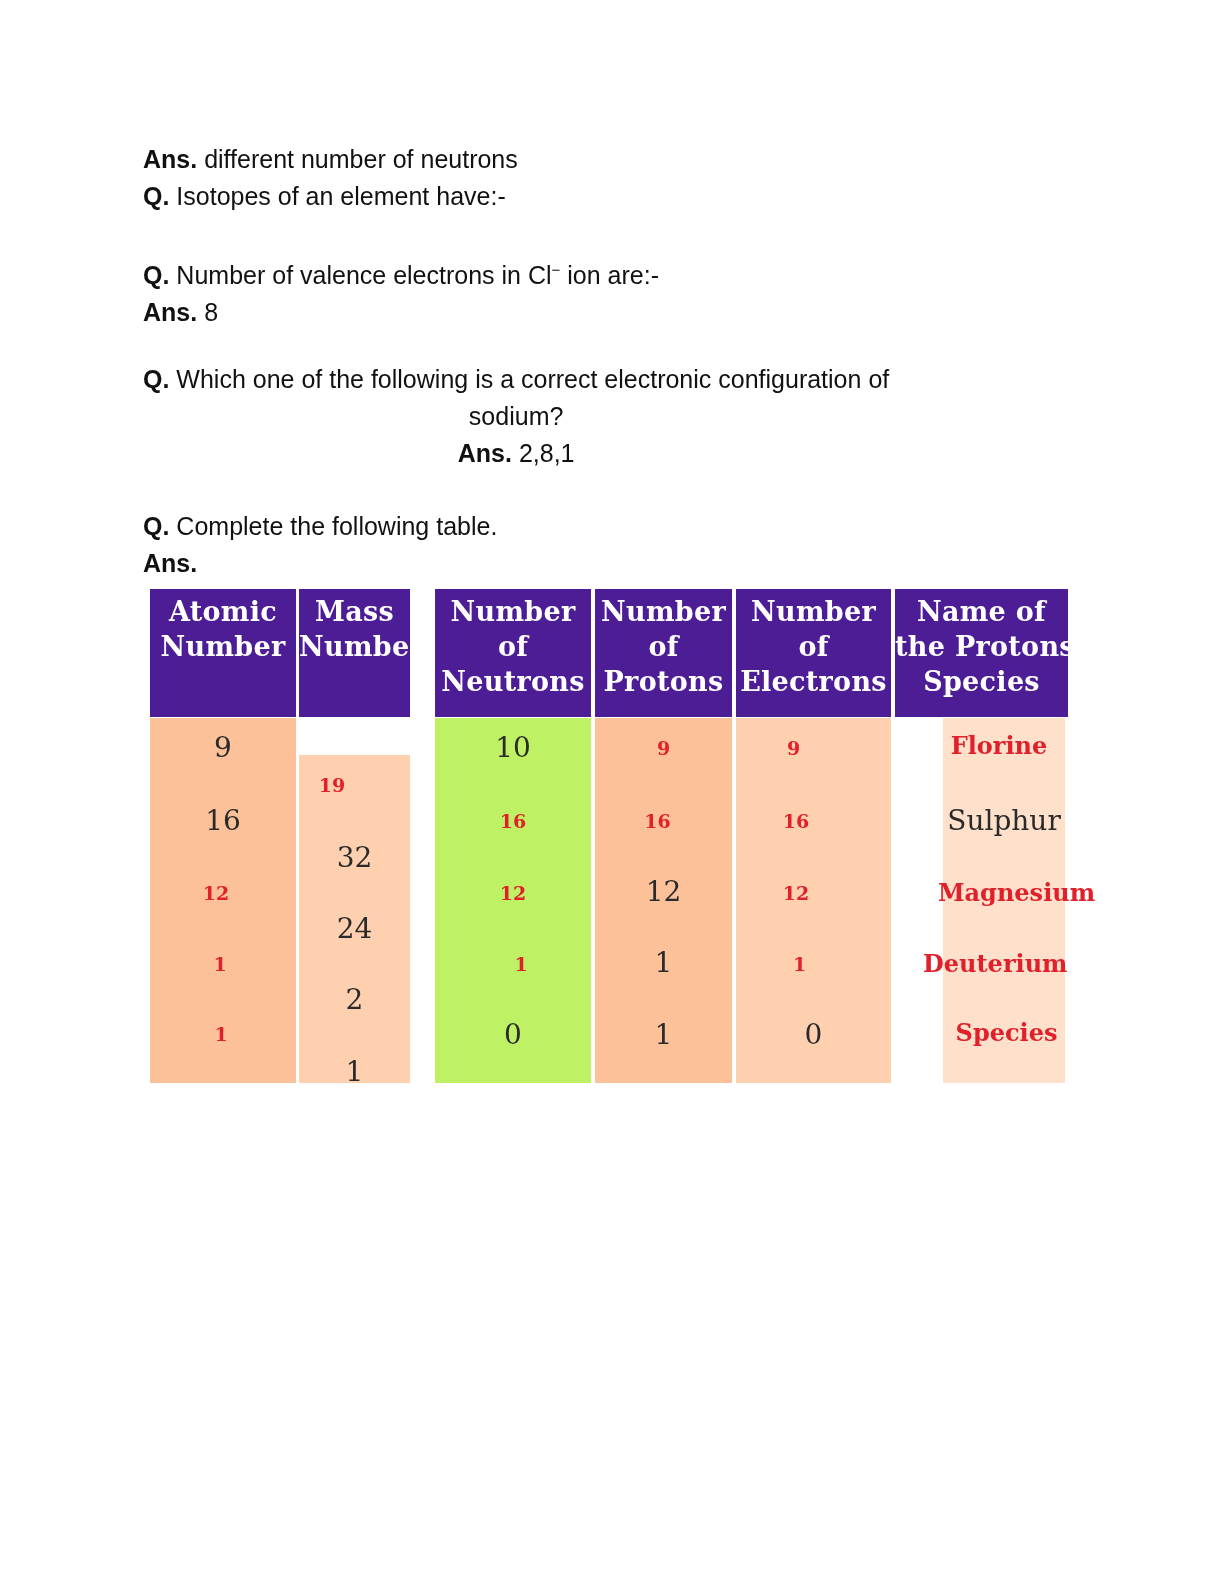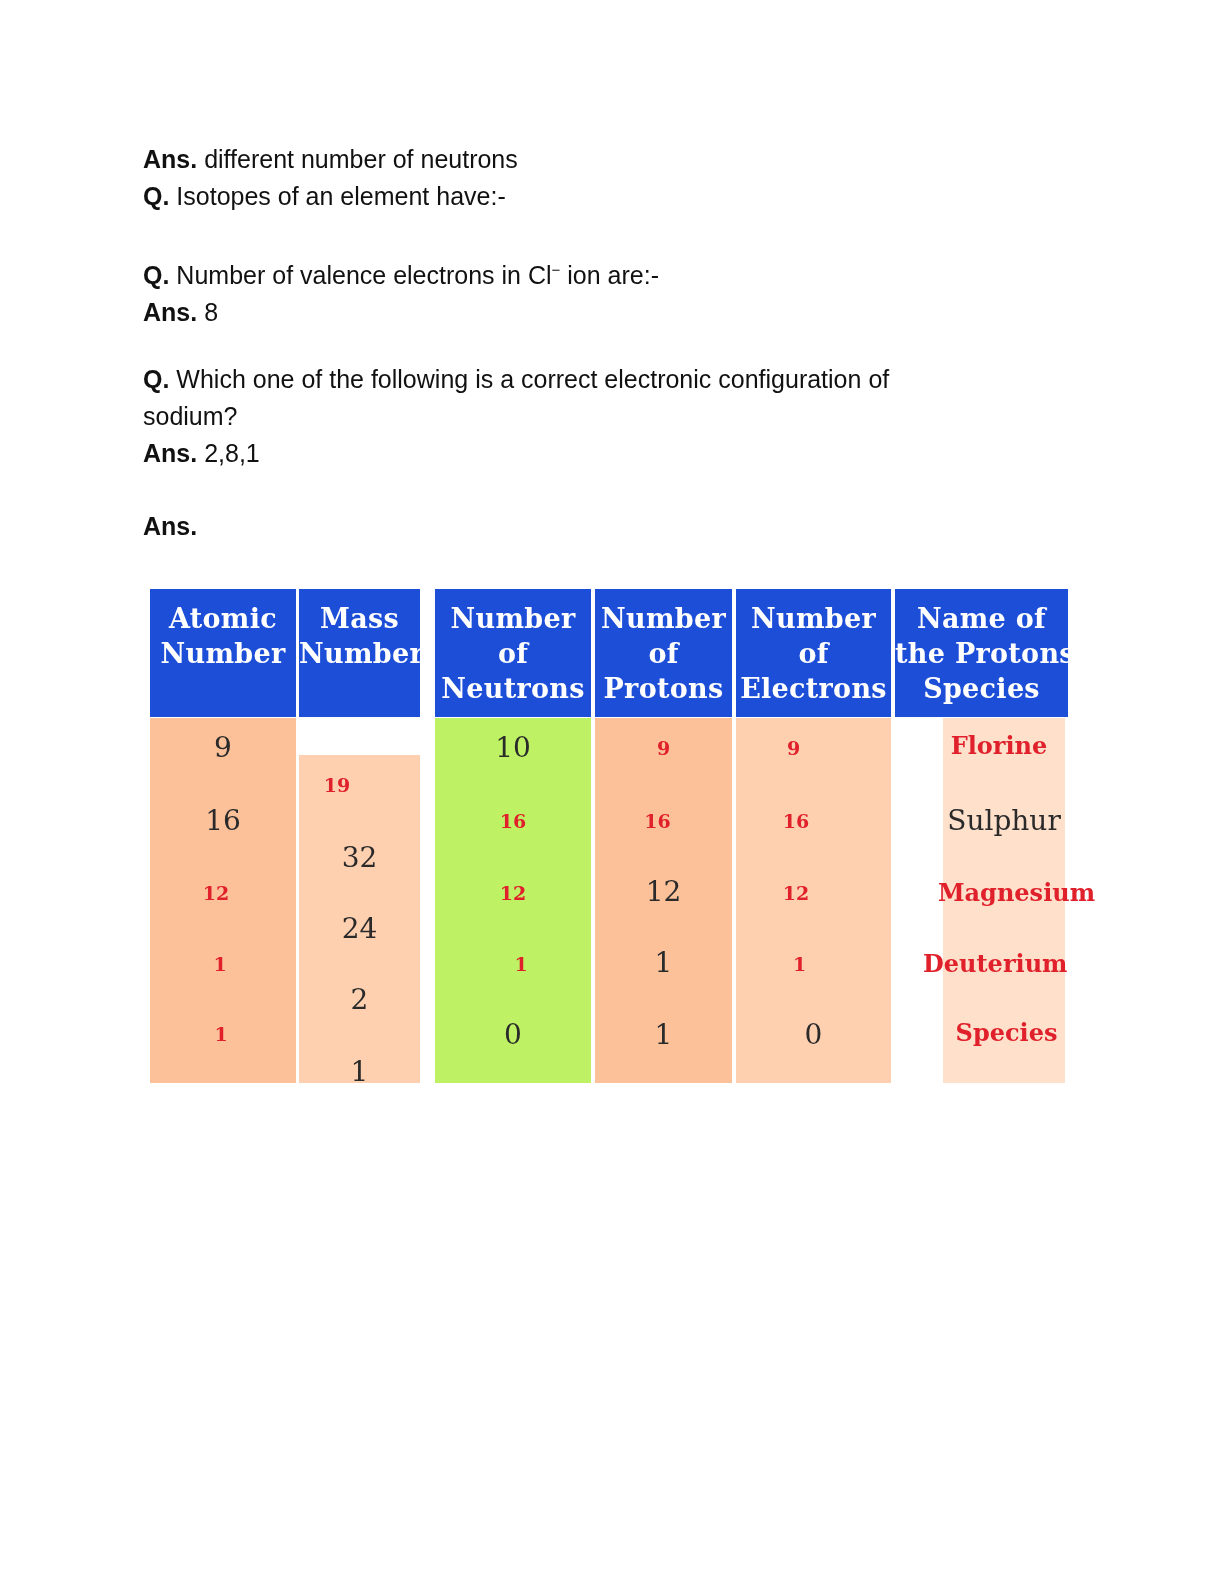--- a/index.html
+++ b/index.html
@@ -2,21 +2,21 @@
 <html><head>
 <meta charset="utf-8">
 <style>
   html, body { margin: 0; padding: 0; background: #ffffff; }
   body { width: 1224px; height: 1584px; position: relative; overflow: hidden; }
   .qa { position: absolute; left: 143px; font-family: "Liberation Sans", sans-serif; font-size: 25px; color: #111; line-height: 37px; }
   .qa b { font-weight: bold; }
   .sup { font-size: 15px; vertical-align: 9px; }
   .tbl { position: absolute; left: 150px; top: 589px; width: 918px; height: 494px; font-family: "DejaVu Serif", "Liberation Serif", serif; }
   .col { position: absolute; top: 0; height: 494px; }
-  .hdr { position: absolute; left: 0; top: 0; right: 0; height: 128px; background: #1d4ed8; color: #fff; font-weight: bold; font-size: 27px; line-height: 35px; text-align: center; padding-top: 12px; box-sizing: border-box; letter-spacing: 0.3px; white-space: nowrap; }
+  .hdr { position: absolute; left: 0; top: 0; right: 0; height: 128px; background: #4c1d95; color: #fff; font-weight: bold; font-size: 27px; line-height: 35px; text-align: center; padding-top: 5px; box-sizing: border-box; letter-spacing: 0.3px; white-space: nowrap; }
   .body { position: absolute; left: 0; top: 129px; right: 0; bottom: 0; }
   .cell { position: absolute; left: 0; right: 0; height: 40px; line-height: 40px; text-align: center; font-size: 28px; color: #2a2a2a; }
   .cell.red { color: #e0202a; font-weight: bold; font-size: 19px; }
   .cell.red.name { font-size: 24px; }
   .cell.name { font-size: 28px; }
   .c1 .body { background: #fdc19a; }
   .c2 .body { background: #fed0b0; margin-top: 37px; }
   .c3 .body { background: #bef264; }
   .c4 .body { background: #fdc19a; }
   .c5 .body { background: #fed0b0; }
@@ -28,47 +28,48 @@
 <div class="qa" style="top:141px;">
   <div><b>Ans.</b> <span>different number of neutrons</span></div>
   <div><b>Q.</b> <span>Isotopes of an element have:-</span></div>
 </div>
 
 <div class="qa" style="top:251px;">
   <div><b>Q.</b> <span>Number of valence electrons in Cl</span><span class="sup">−</span><span style="white-space:pre"> ion are:-</span></div>
   <div><b>Ans.</b> <span>8</span></div>
 </div>
 
-<div class="qa" style="top:361px;">
+<div class="qa" style="top:361px;text-align:center;">
   <div><b>Q.</b> <span>Which one of the following is a correct electronic configuration of</span></div>
   <div>sodium?</div>
   <div><b>Ans.</b> <span>2,8,1</span></div>
 </div>
 
 <div class="qa" style="top:508px;">
+  <div><b>Q.</b> <span>Complete the following table.</span></div>
   <div><b>Ans.</b></div>
 </div>
 
 <div class="tbl">
 
   <div class="col c1" style="left:0;width:146px;">
     <div class="hdr">
       <div>Atomic</div>
       <div>Number</div>
     </div>
     <div class="body">
       <div class="cell" style="top:10px">9</div>
       <div class="cell" style="top:83px">16</div>
       <div class="cell red" style="top:155px;left:-14px">12</div>
       <div class="cell red" style="top:226px;left:-6px">1</div>
       <div class="cell red" style="top:296px;left:-4px">1</div>
     </div>
   </div>
 
-  <div class="col c2" style="left:149px;width:121px;">
+  <div class="col c2" style="left:149px;width:111px;">
     <div class="hdr">
       <div>Mass</div>
       <div>Number</div>
     </div>
     <div class="body">
       <div class="cell red" style="top:10px;left:-45px">19</div>
       <div class="cell" style="top:83px">32</div>
       <div class="cell" style="top:154px">24</div>
       <div class="cell" style="top:225px">2</div>
       <div class="cell" style="top:297px">1</div>

